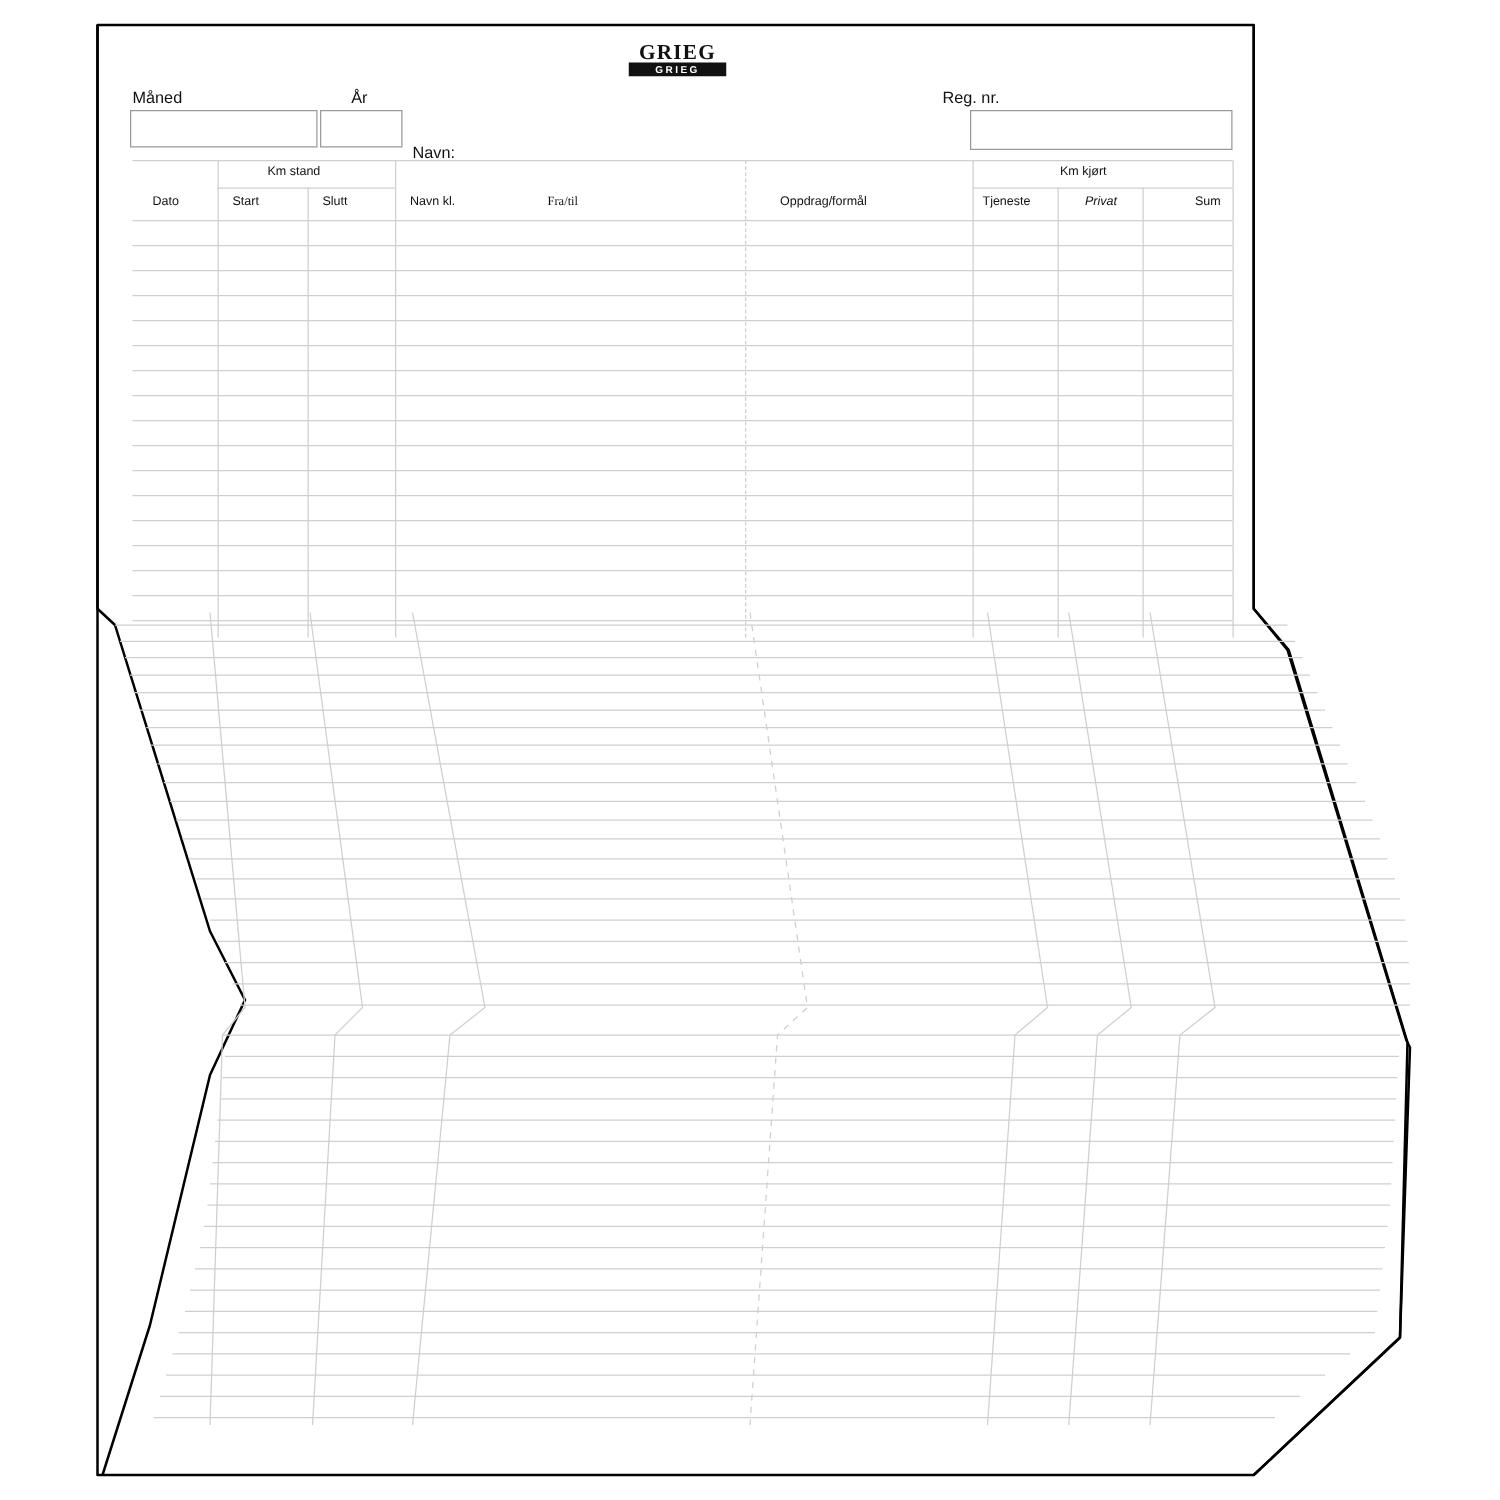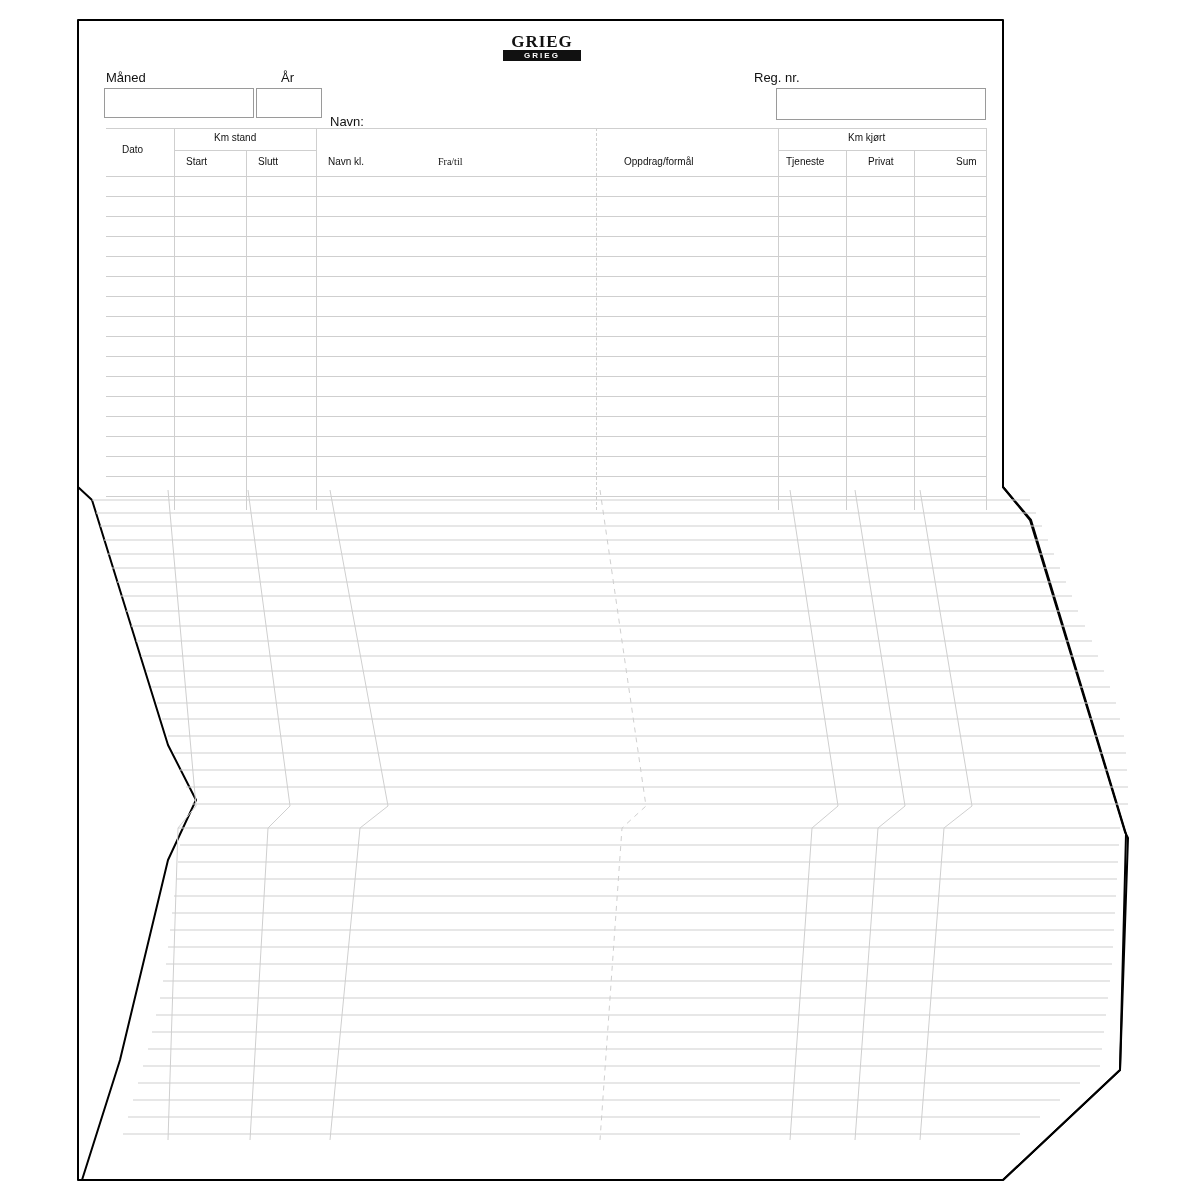--- a/index.html
+++ b/index.html
@@ -122,28 +122,28 @@
     <div class="tbl">
 
       <div class="rowline" style="left:0;top:0;width:880px;"></div>
       <div class="rowline" style="left:68px;top:22px;width:142px;"></div>
       <div class="rowline" style="left:672px;top:22px;width:208px;"></div>
       <div class="rowline" style="left:0;top:48px;width:880px;"></div>
 
       <div class="hdrtxt" style="left:108px;top:4px;">Km stand</div>
       <div class="hdrtxt" style="left:742px;top:4px;">Km kjørt</div>
 
-      <div class="hdrtxt" style="left:16px;top:16px;">Dato</div>
+      <div class="hdrtxt" style="left:16px;top:28px;">Dato</div>
       <div class="hdrtxt" style="left:80px;top:28px;">Start</div>
       <div class="hdrtxt" style="left:152px;top:28px;">Slutt</div>
       <div class="hdrtxt" style="left:222px;top:28px;">Navn kl.</div>
       <div class="hdrtxt" style="left:332px;top:28px;font-family:Liberation Serif, serif;">Fra/til</div>
       <div class="hdrtxt" style="left:518px;top:28px;text-align:center;">Oppdrag/formål</div>
       <div class="hdrtxt" style="left:680px;top:28px;">Tjeneste</div>
-      <div class="hdrtxt" style="left:762px;top:28px;">Privat</div>
+      <div class="hdrtxt" style="left:762px;top:28px;font-style:italic;">Privat</div>
       <div class="hdrtxt" style="left:850px;top:28px;">Sum</div>
 
       <div class="rowline" style="left:0;top:68px;width:880px;"></div>
       <div class="rowline" style="left:0;top:88px;width:880px;"></div>
       <div class="rowline" style="left:0;top:108px;width:880px;"></div>
       <div class="rowline" style="left:0;top:128px;width:880px;"></div>
       <div class="rowline" style="left:0;top:148px;width:880px;"></div>
       <div class="rowline" style="left:0;top:168px;width:880px;"></div>
       <div class="rowline" style="left:0;top:188px;width:880px;"></div>
       <div class="rowline" style="left:0;top:208px;width:880px;"></div>

